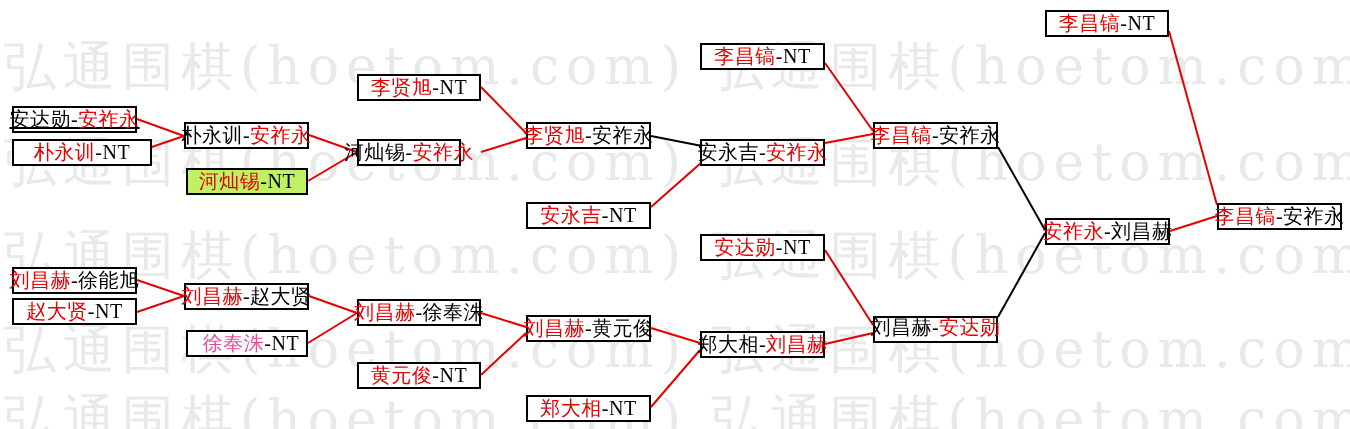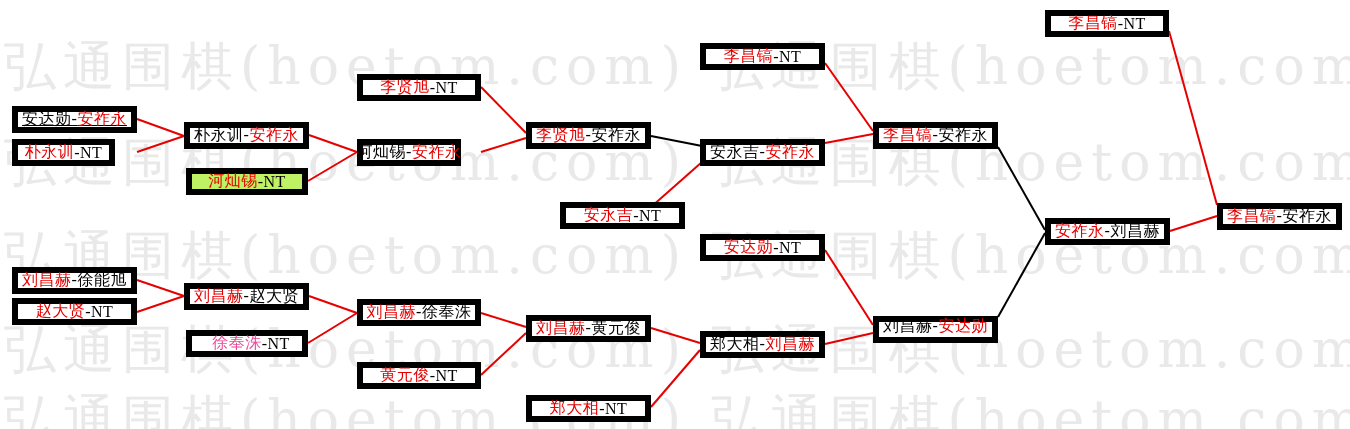--- a/index.html
+++ b/index.html
@@ -20,25 +20,25 @@
     color:#e9e9e9;
     font-family:"DejaVu Serif","Liberation Serif",serif;
     user-select:none;
   }
   #lines-svg{position:absolute;left:0;top:0;z-index:1;}
   #boxes-layer{position:absolute;inset:0;z-index:2;}
   .match-box{
     position:absolute;
     box-sizing:border-box;
     background:#ffffff;
-    border:6px solid #fca5a5;
+    border:2px solid #fca5a5;
     display:flex;
     align-items:center;
     justify-content:center;
-    font-size:16px;
+    font-size:20px;
     white-space:nowrap;
     letter-spacing:0.5px;
   }
 </style>
 </head>
 <body>
 
 <div id="stage">
   <div id="watermark-layer">
       <div class="wm-row" style="left: 4px; top: 40px; color: rgb(233, 233, 233);">弘通围棋(hoetom.com) 弘通围棋(hoetom.com) 弘通围棋(hoetom.com)</div>
@@ -71,21 +71,21 @@
       <line x1="651" y1="328" x2="700" y2="343" stroke="#e60000" stroke-width="2"></line>
       <line x1="651" y1="407" x2="700" y2="350" stroke="#e60000" stroke-width="2"></line>
       <line x1="825" y1="250" x2="873" y2="325" stroke="#e60000" stroke-width="2"></line>
       <line x1="825" y1="344" x2="873" y2="333" stroke="#e60000" stroke-width="2"></line>
     </svg>
   <div id="boxes-layer">
       <div class="match-box" style="left: 12px; top: 106px; width: 125px; height: 27px; background: rgb(255, 255, 255); border-color: rgb(0, 0, 0); text-decoration: underline;">
         <span style="color: rgb(0, 0, 0);">安达勋-</span>
         <span style="color: rgb(230, 0, 0);">安祚永</span>
       </div>
-      <div class="match-box" style="left: 12px; top: 139px; width: 103px; height: 27px; background: rgb(255, 255, 255); border-color: rgb(0, 0, 0);">
+      <div class="match-box" style="left: 12px; top: 139px; width: 140px; height: 27px; background: rgb(255, 255, 255); border-color: rgb(0, 0, 0);">
         <span style="color: rgb(230, 0, 0);">朴永训</span>
         <span style="color: rgb(0, 0, 0);">-NT</span>
       </div>
       <div class="match-box" style="left: 184px; top: 122px; width: 125px; height: 27px; background: rgb(255, 255, 255); border-color: rgb(0, 0, 0);">
         <span style="color: rgb(0, 0, 0);">朴永训-</span>
         <span style="color: rgb(230, 0, 0);">安祚永</span>
       </div>
       <div class="match-box" style="left: 186px; top: 168px; width: 122px; height: 27px; background: #bef264; border-color: rgb(0, 0, 0);">
         <span style="color: rgb(230, 0, 0);">河灿锡</span>
         <span style="color: rgb(0, 0, 0);">-NT</span>
@@ -95,21 +95,21 @@
         <span style="color: rgb(0, 0, 0);">-NT</span>
       </div>
       <div class="match-box" style="left: 357px; top: 139px; width: 104px; height: 27px; background: rgb(255, 255, 255); border-color: rgb(0, 0, 0);">
         <span style="color: rgb(0, 0, 0);">河灿锡-</span>
         <span style="color: rgb(230, 0, 0);">安祚永</span>
       </div>
       <div class="match-box" style="left: 526px; top: 122px; width: 125px; height: 27px; background: rgb(255, 255, 255); border-color: rgb(0, 0, 0);">
         <span style="color: rgb(230, 0, 0);">李贤旭</span>
         <span style="color: rgb(0, 0, 0);">-安祚永</span>
       </div>
-      <div class="match-box" style="left: 526px; top: 202px; width: 125px; height: 27px; background: rgb(255, 255, 255); border-color: rgb(0, 0, 0); margin-left: 34px;">
+      <div class="match-box" style="left: 526px; top: 202px; width: 125px; height: 27px; background: rgb(255, 255, 255); border-color: rgb(0, 0, 0);">
         <span style="color: rgb(230, 0, 0);">安永吉</span>
         <span style="color: rgb(0, 0, 0);">-NT</span>
       </div>
       <div class="match-box" style="left: 700px; top: 43px; width: 125px; height: 27px; background: rgb(255, 255, 255); border-color: rgb(0, 0, 0);">
         <span style="color: rgb(230, 0, 0);">李昌镐</span>
         <span style="color: rgb(0, 0, 0);">-NT</span>
       </div>
       <div class="match-box" style="left: 700px; top: 139px; width: 125px; height: 27px; background: rgb(255, 255, 255); border-color: rgb(0, 0, 0);">
         <span style="color: rgb(0, 0, 0);">安永吉-</span>
         <span style="color: rgb(230, 0, 0);">安祚永</span>

